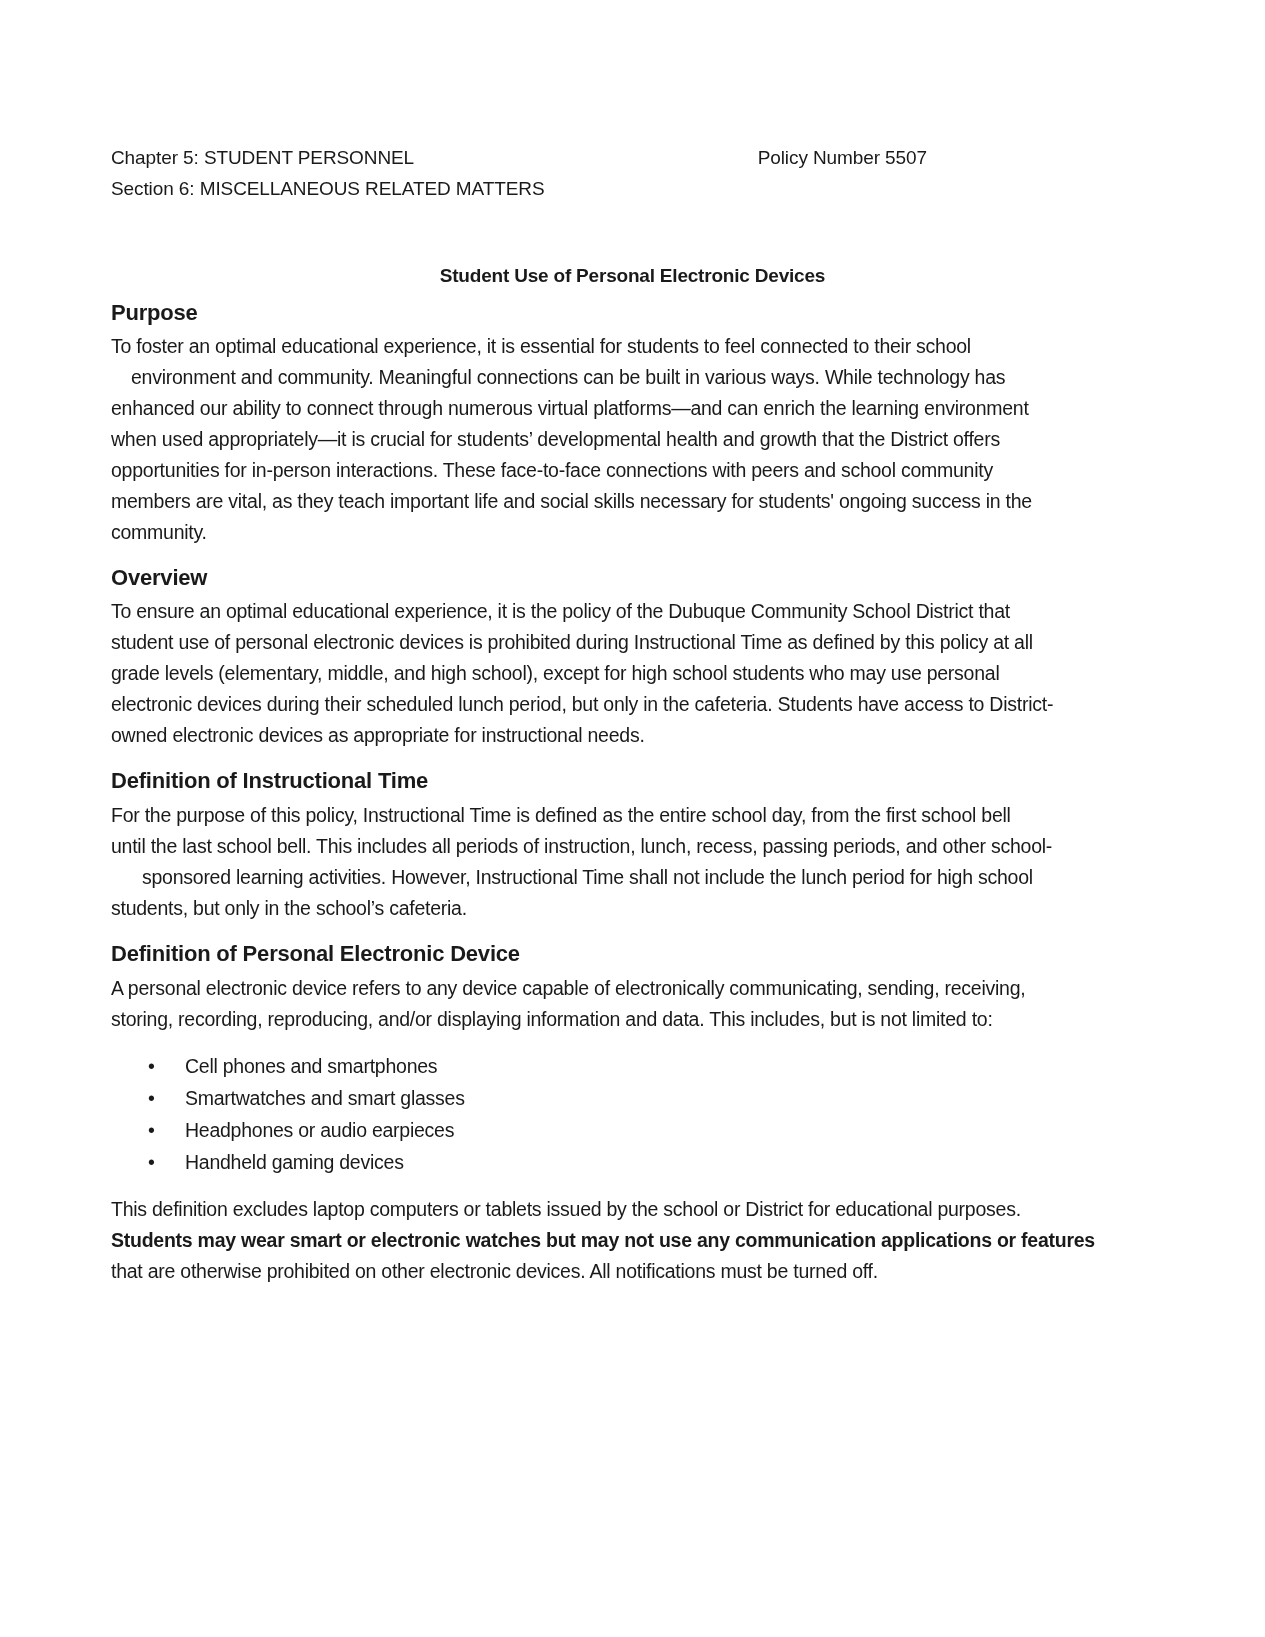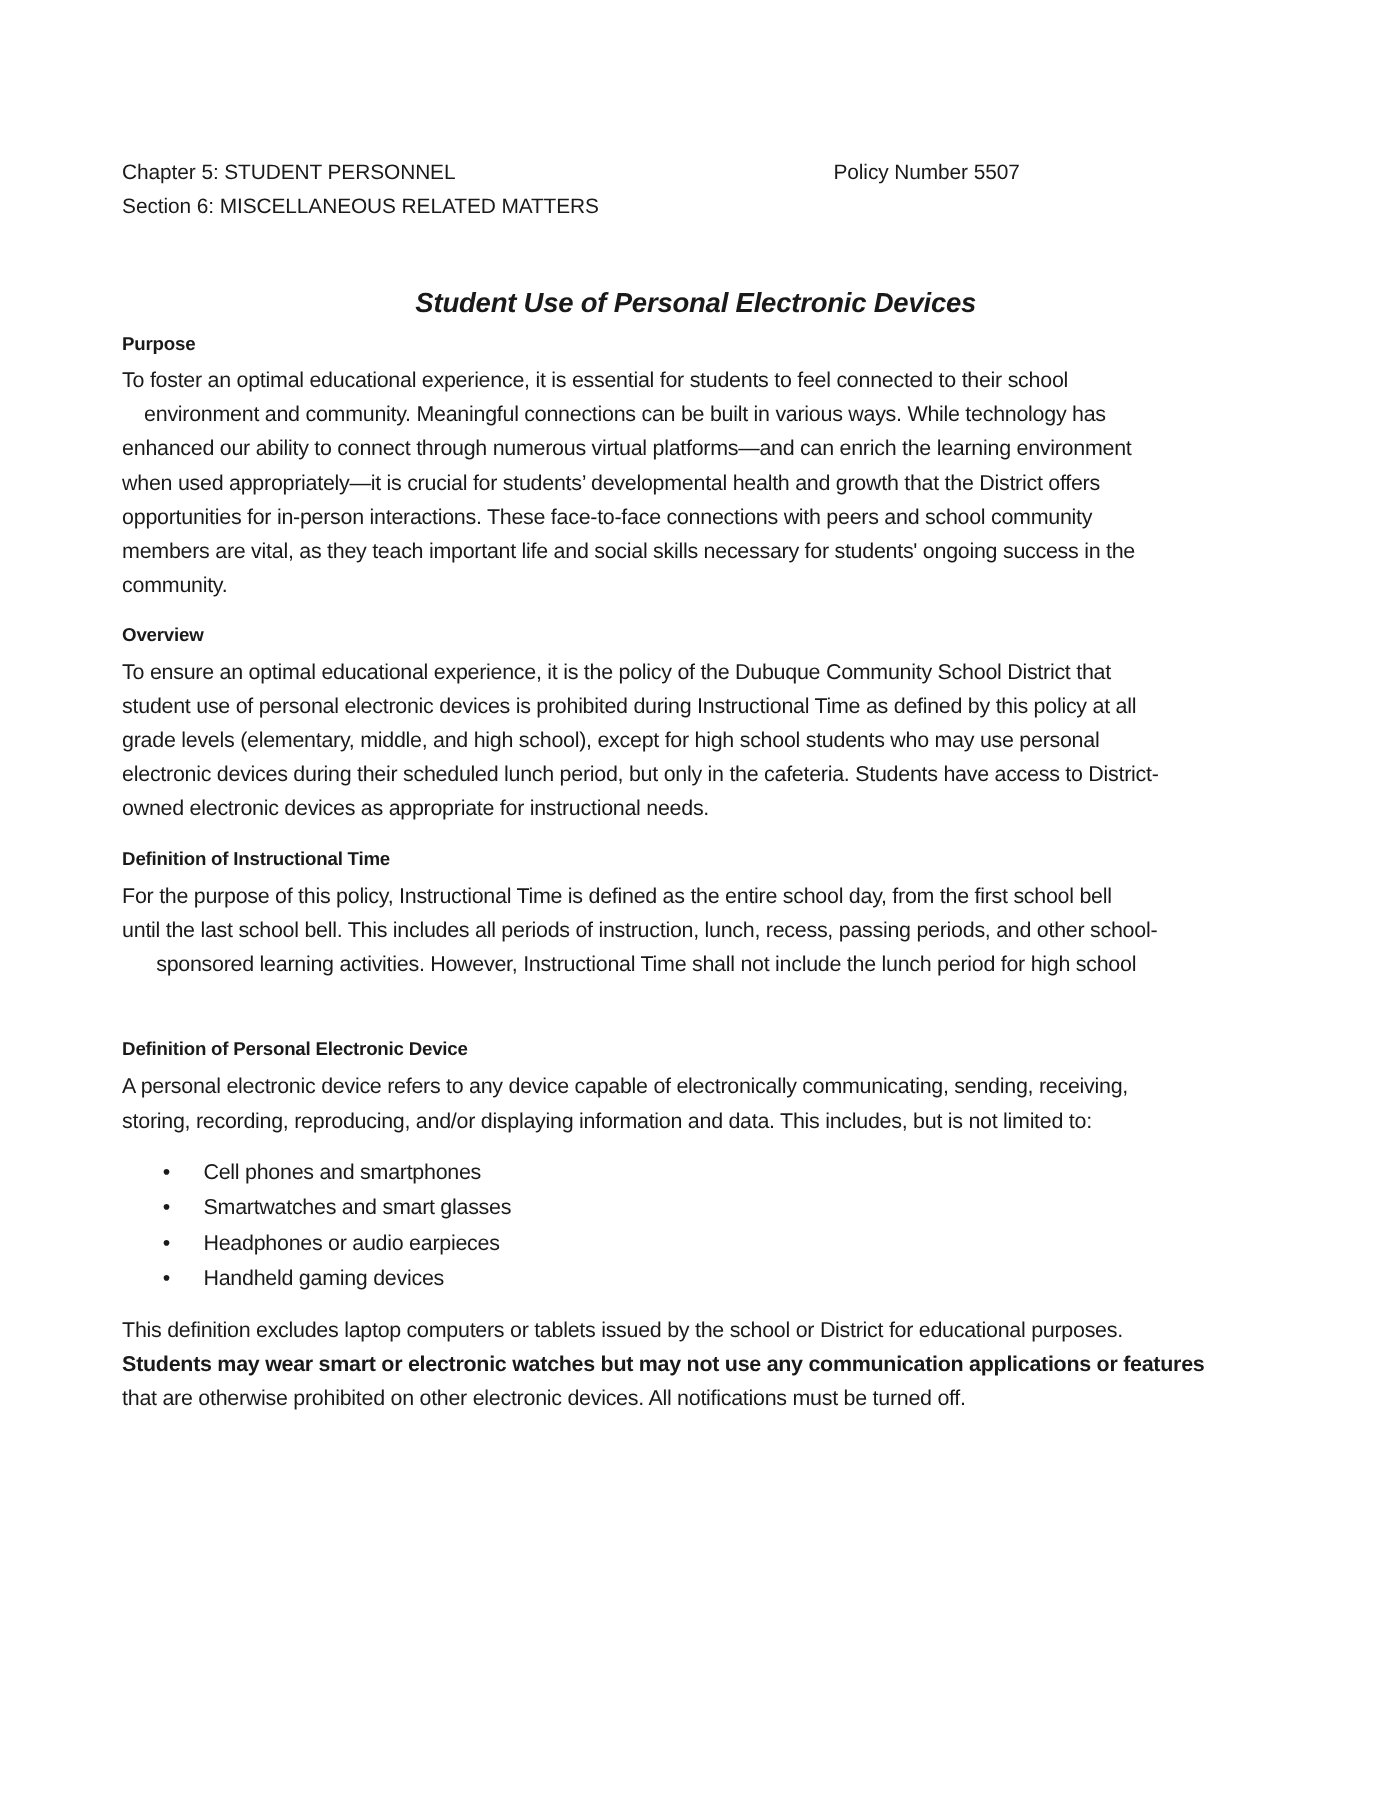--- a/index.html
+++ b/index.html
@@ -31,31 +31,30 @@
       letter-spacing: -0.1px;
     }
     .hdr-left { left: 111px; }
     .hdr-right { right: 152px; }
     .title {
       position: absolute;
       left: 0;
       width: 1265px;
       text-align: center;
       top: 264px;
-      font-size: 25px;
+      font-size: 19px;
       font-weight: bold;
       line-height: 24px;
       white-space: nowrap;
       letter-spacing: -0.2px;
-      font-style: italic;
     }
     .heading {
       position: absolute;
       left: 111px;
-      font-size: 17px;
+      font-size: 22px;
       font-weight: bold;
       line-height: 26px;
       white-space: nowrap;
       letter-spacing: -0.2px;
     }
     .line {
       position: absolute;
       left: 111px;
       font-size: 19.5px;
       line-height: 24px;
@@ -102,20 +101,21 @@
   <div class="line" style="top:599px;">To ensure an optimal educational experience, it is the policy of the Dubuque Community School District that</div>
   <div class="line" style="top:630px;">student use of personal electronic devices is prohibited during Instructional Time as defined by this policy at all</div>
   <div class="line" style="top:661px;">grade levels (elementary, middle, and high school), except for high school students who may use personal</div>
   <div class="line" style="top:692px;">electronic devices during their scheduled lunch period, but only in the cafeteria. Students have access to District-</div>
   <div class="line" style="top:723px;">owned electronic devices as appropriate for instructional needs.</div>
 
   <div class="heading" style="top:768px;">Definition of Instructional Time</div>
   <div class="line" style="top:803px;">For the purpose of this policy, Instructional Time is defined as the entire school day, from the first school bell</div>
   <div class="line" style="top:834px;">until the last school bell. This includes all periods of instruction, lunch, recess, passing periods, and other school-</div>
   <div class="line" style="top:865px;margin-left:31px;">sponsored learning activities. However, Instructional Time shall not include the lunch period for high school</div>
+  <div class="line" style="top:896px;">students, but only in the school’s cafeteria.</div>
 
   <div class="heading" style="top:941px;">Definition of Personal Electronic Device</div>
   <div class="line" style="top:976px;">A personal electronic device refers to any device capable of electronically communicating, sending, receiving,</div>
   <div class="line" style="top:1007px;">storing, recording, reproducing, and/or displaying information and data. This includes, but is not limited to:</div>
 
   <div>
     <div class="bullet" style="top:1054px;">•</div>
     <div class="bullet-text" style="top:1054px;">Cell phones and smartphones</div>
 
     <div class="bullet" style="top:1086px;">•</div>

